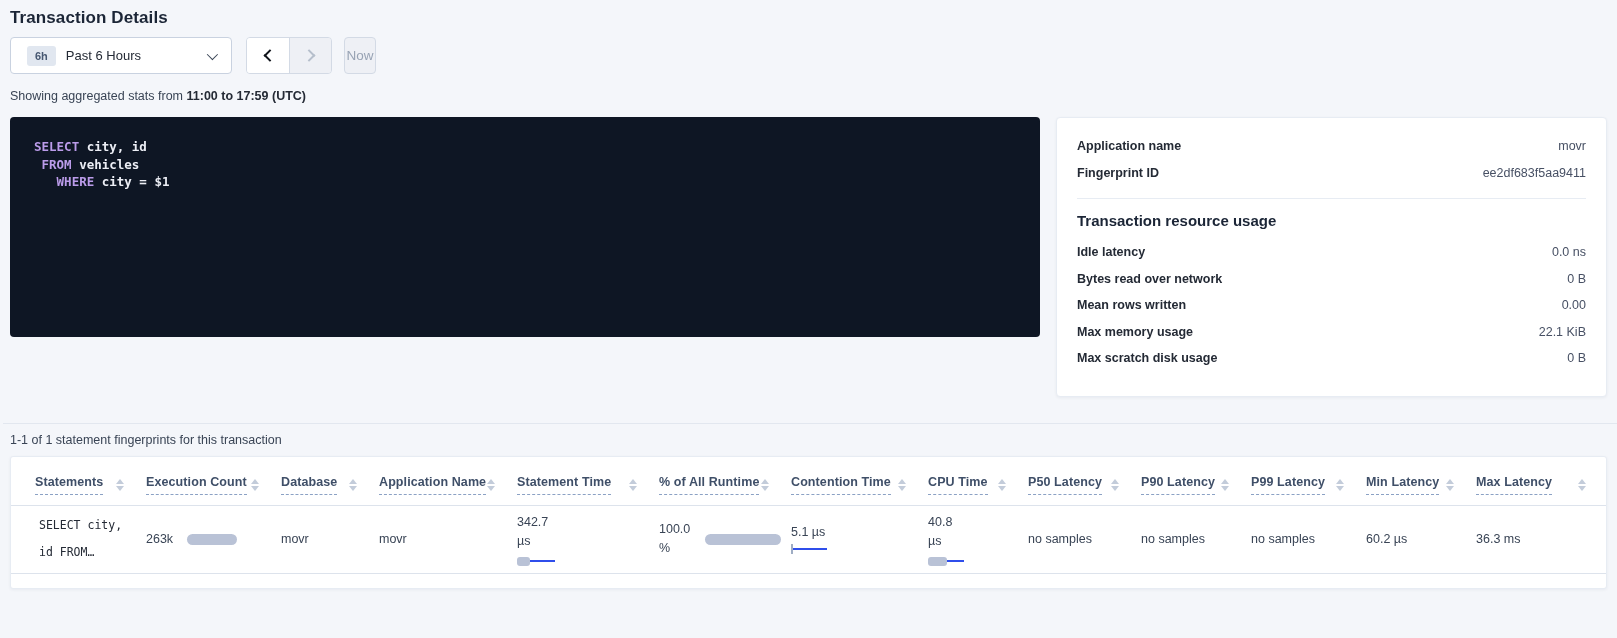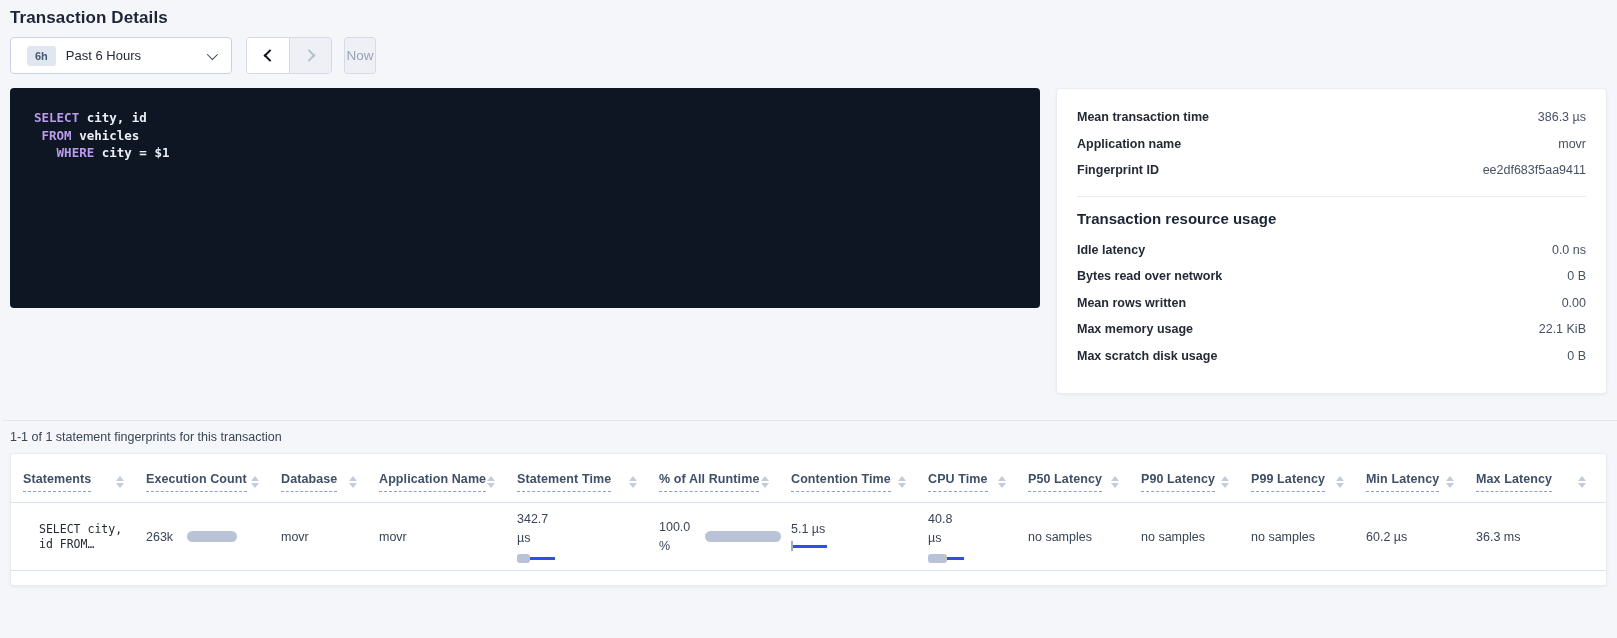--- a/index.html
+++ b/index.html
@@ -68,36 +68,36 @@
   .section-divider { border:none; border-top:1px solid #e2e7ef; margin:26px -10px 0 -7px; }
   .fingerprints-caption { margin-top:9px; font-size:12.5px; color:#394455; }
 
   .table-card {
     margin-top:9px; background:#fff; border:1px solid #e7ecf3; border-radius:3px;
     box-shadow:0 1px 3px rgba(40,55,80,.06); padding:0 0 14px 0; overflow:hidden;
   }
   table { border-collapse:collapse; table-layout:fixed; width:1597px; }
   th { padding:18px 0 10px 0; text-align:left; vertical-align:middle; }
   .th-inner { display:flex; align-items:center; justify-content:space-between; padding-right:22px; cursor:pointer; }
-  th:first-child .th-inner { padding-left:12px; }
+  th:first-child .th-inner { padding-left:24px; }
   .th-label {
     font-size:12.5px; font-weight:bold; color:#3f4f68; letter-spacing:.1px;
     border-bottom:1px dashed #8ba1c4; padding-bottom:5px; white-space:nowrap;
   }
   .sort-icon { display:flex; flex-direction:column; gap:2px; align-items:center; }
   .sort-icon i { display:block; width:0; height:0; border-left:4px solid transparent; border-right:4px solid transparent; }
   .sort-icon .up { border-bottom:5px solid #c3ccda; }
   .sort-icon .dn { border-top:5px solid #c3ccda; }
 
   tbody tr { border-top:1px solid #dde3ec; border-bottom:1px solid #dde3ec; }
   td { height:68px; vertical-align:middle; padding:0; font-size:12.5px; color:#394455; }
   td:first-child { padding-left:28px; }
   .stmt-link {
     font-family:"DejaVu Sans Mono","Liberation Mono",monospace; font-size:11.5px;
-    color:#242a35; line-height:15px; white-space:pre-line; cursor:pointer; text-decoration:none; display:inline-block;
+    color:#242a35; line-height:27px; white-space:pre-line; cursor:pointer; text-decoration:none; display:inline-block;
   }
   .cell-inline { display:flex; align-items:center; }
   .cell-stack { display:flex; flex-direction:column; }
   .num { color:#394455; }
   .wrap-narrow { display:inline-block; line-height:19px; }
   .bar-gray { height:11px; border-radius:5.5px; background:#b9c2d6; display:inline-block; }
   .mini-bar { position:relative; height:10px; margin-top:5px; }
   .mini-bar .line { position:absolute; top:4px; left:0; height:2.5px; background:#2f4eeb; }
   .mini-bar .block { position:absolute; top:1px; left:0; height:9px; border-radius:3px; background:#b9c2d6; }
   .mini-bar .tick { position:absolute; top:0; left:0; width:1.5px; height:10px; background:#9fadc4; }
@@ -119,33 +119,30 @@
       <button class="arrow-btn">
           <span class="chev left"></span>
         </button>
       <button class="arrow-btn disabled">
           <span class="chev right"></span>
         </button>
     </div>
     <button class="now-btn">Now</button>
   </div>
 
+  <div class="stats-line"><span>Showing aggregated stats from </span><b>11:00 to 17:59 (UTC)</b></div>
 
   <div class="content-row">
     <div class="sql-box">
       <pre><span class="kw">SELECT</span><span> city, id
  </span><span class="kw">FROM</span><span> vehicles
    </span><span class="kw">WHERE</span><span> city = $1</span></pre>
     </div>
 
     <div class="summary-card">
-      <div class="sum-row">
-        <span class="sum-label">Mean transaction time</span>
-        <span class="sum-value">386.3 µs</span>
-      </div>
       <div class="sum-row">
         <span class="sum-label">Application name</span>
         <span class="sum-value">movr</span>
       </div>
       <div class="sum-row">
         <span class="sum-label">Fingerprint ID</span>
         <span class="sum-value">ee2df683f5aa9411</span>
       </div>
 
       <hr class="sum-divider">

